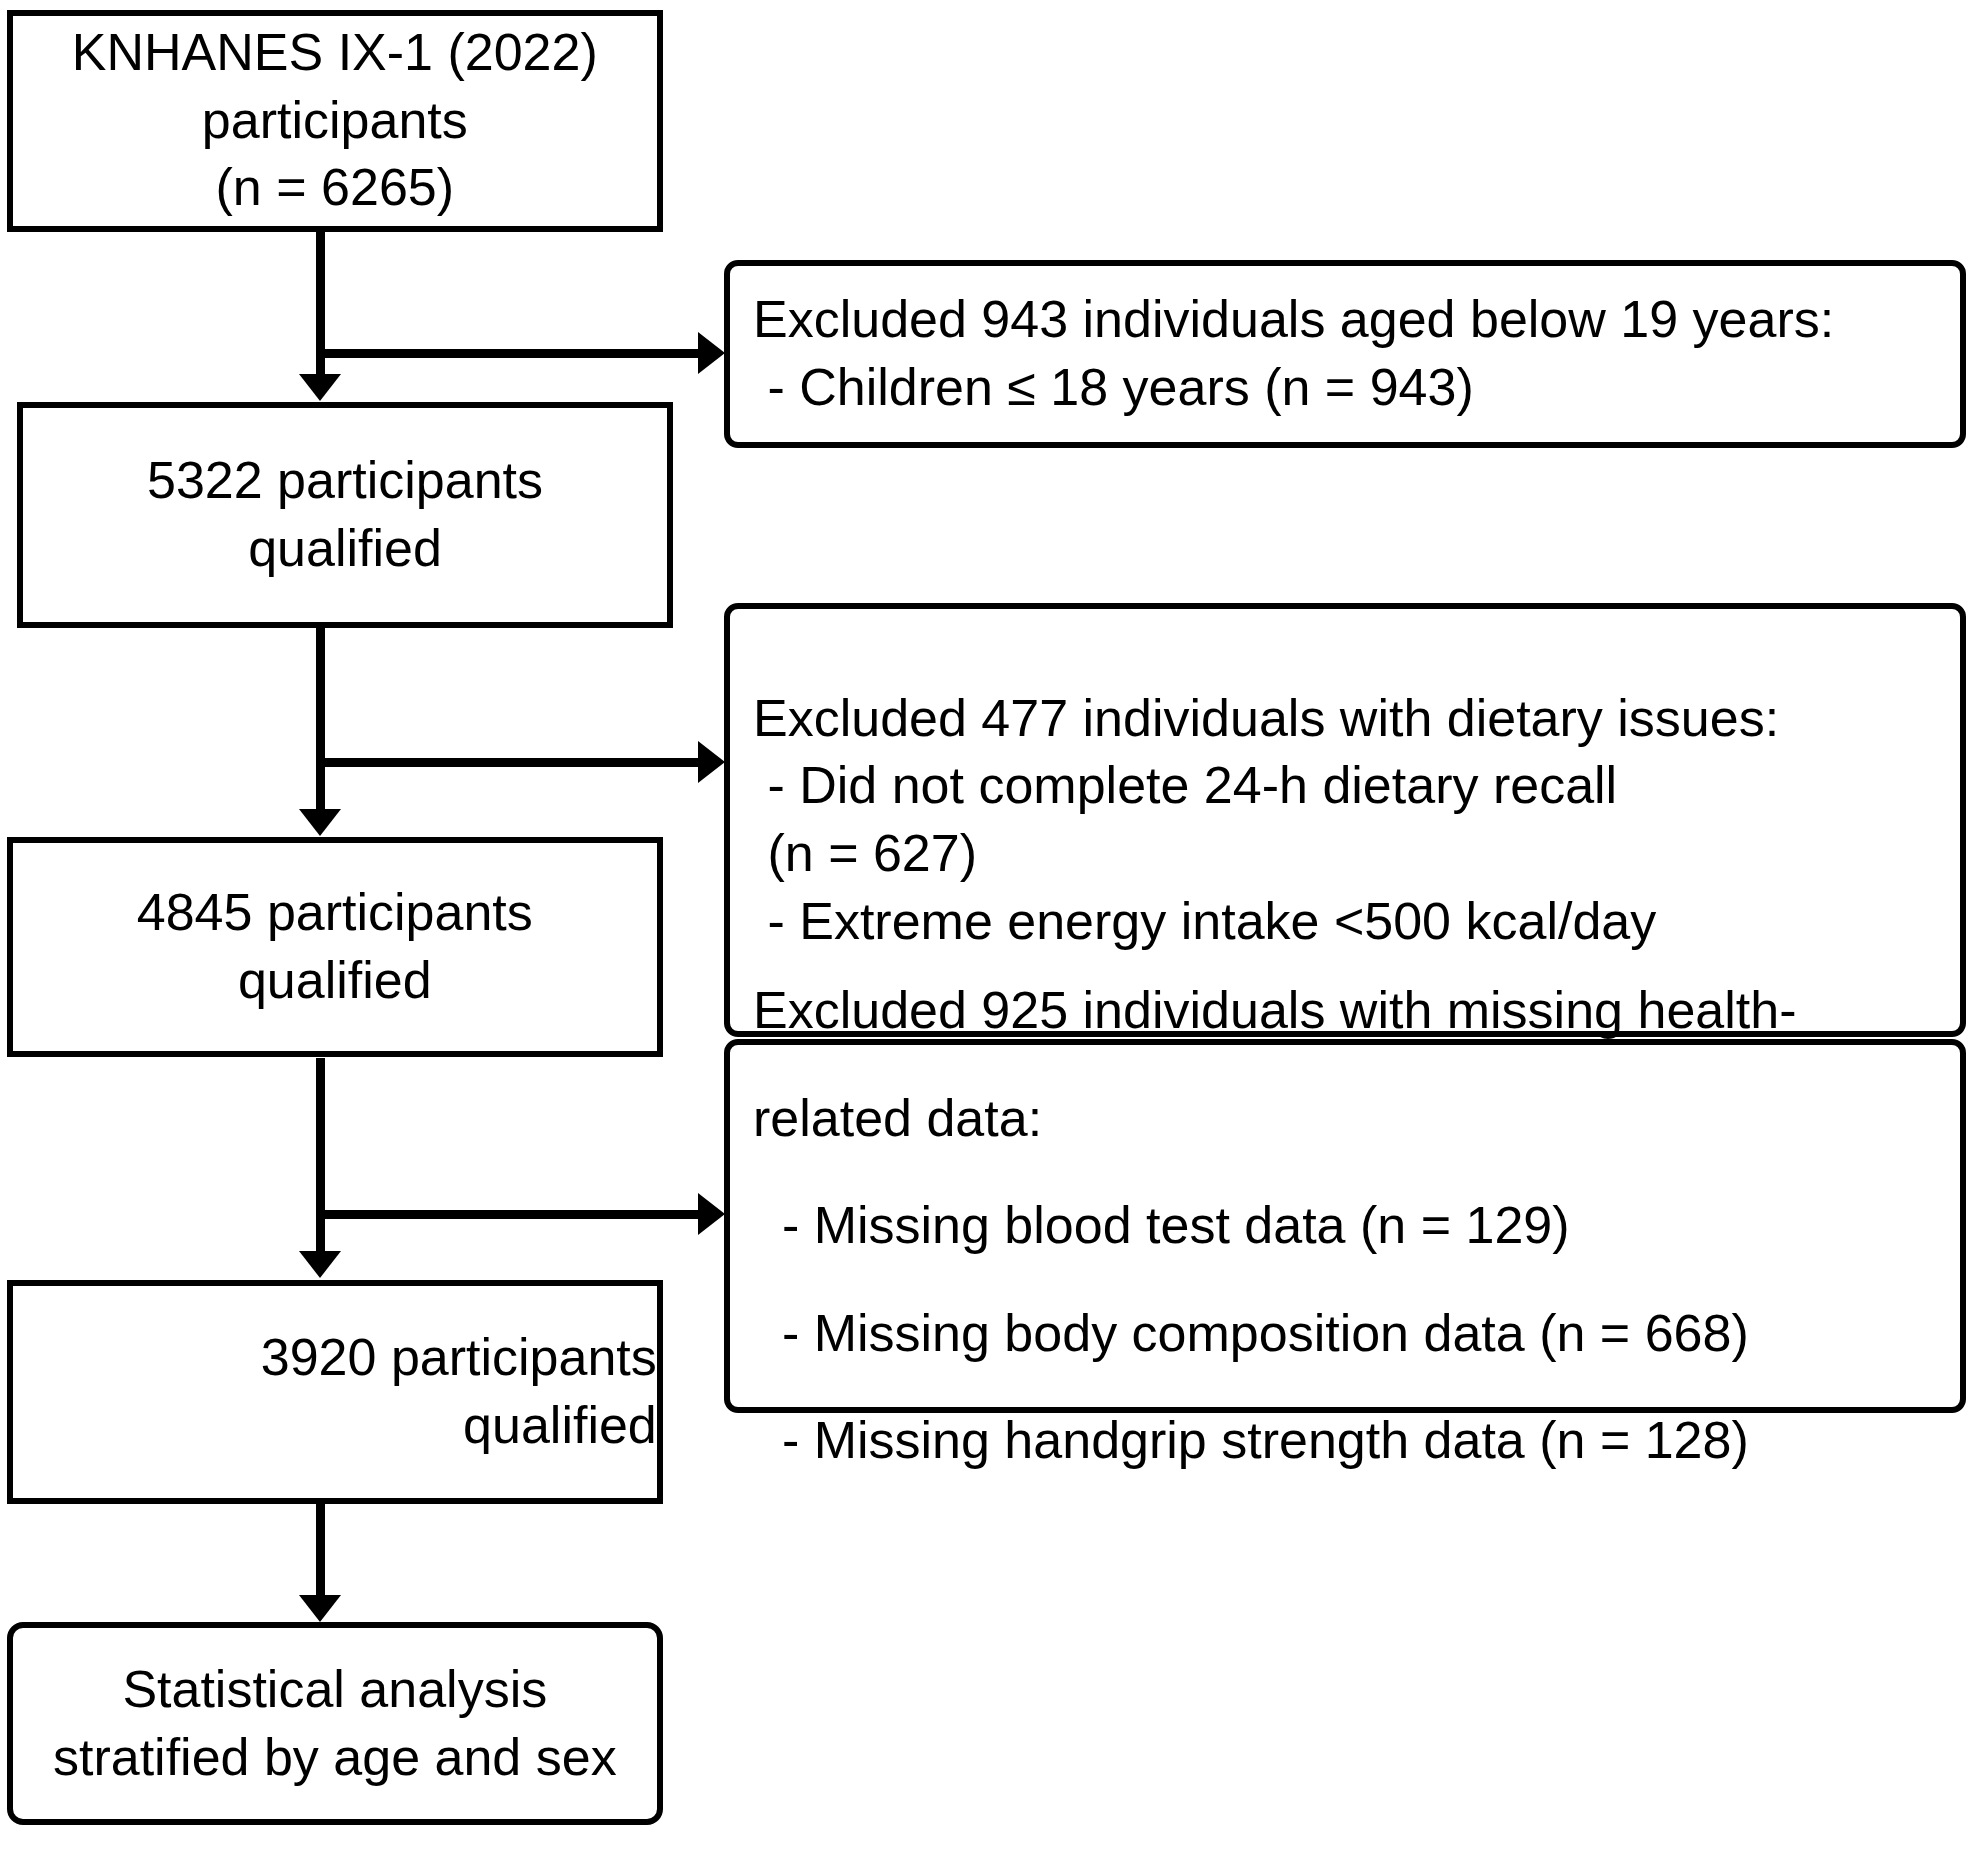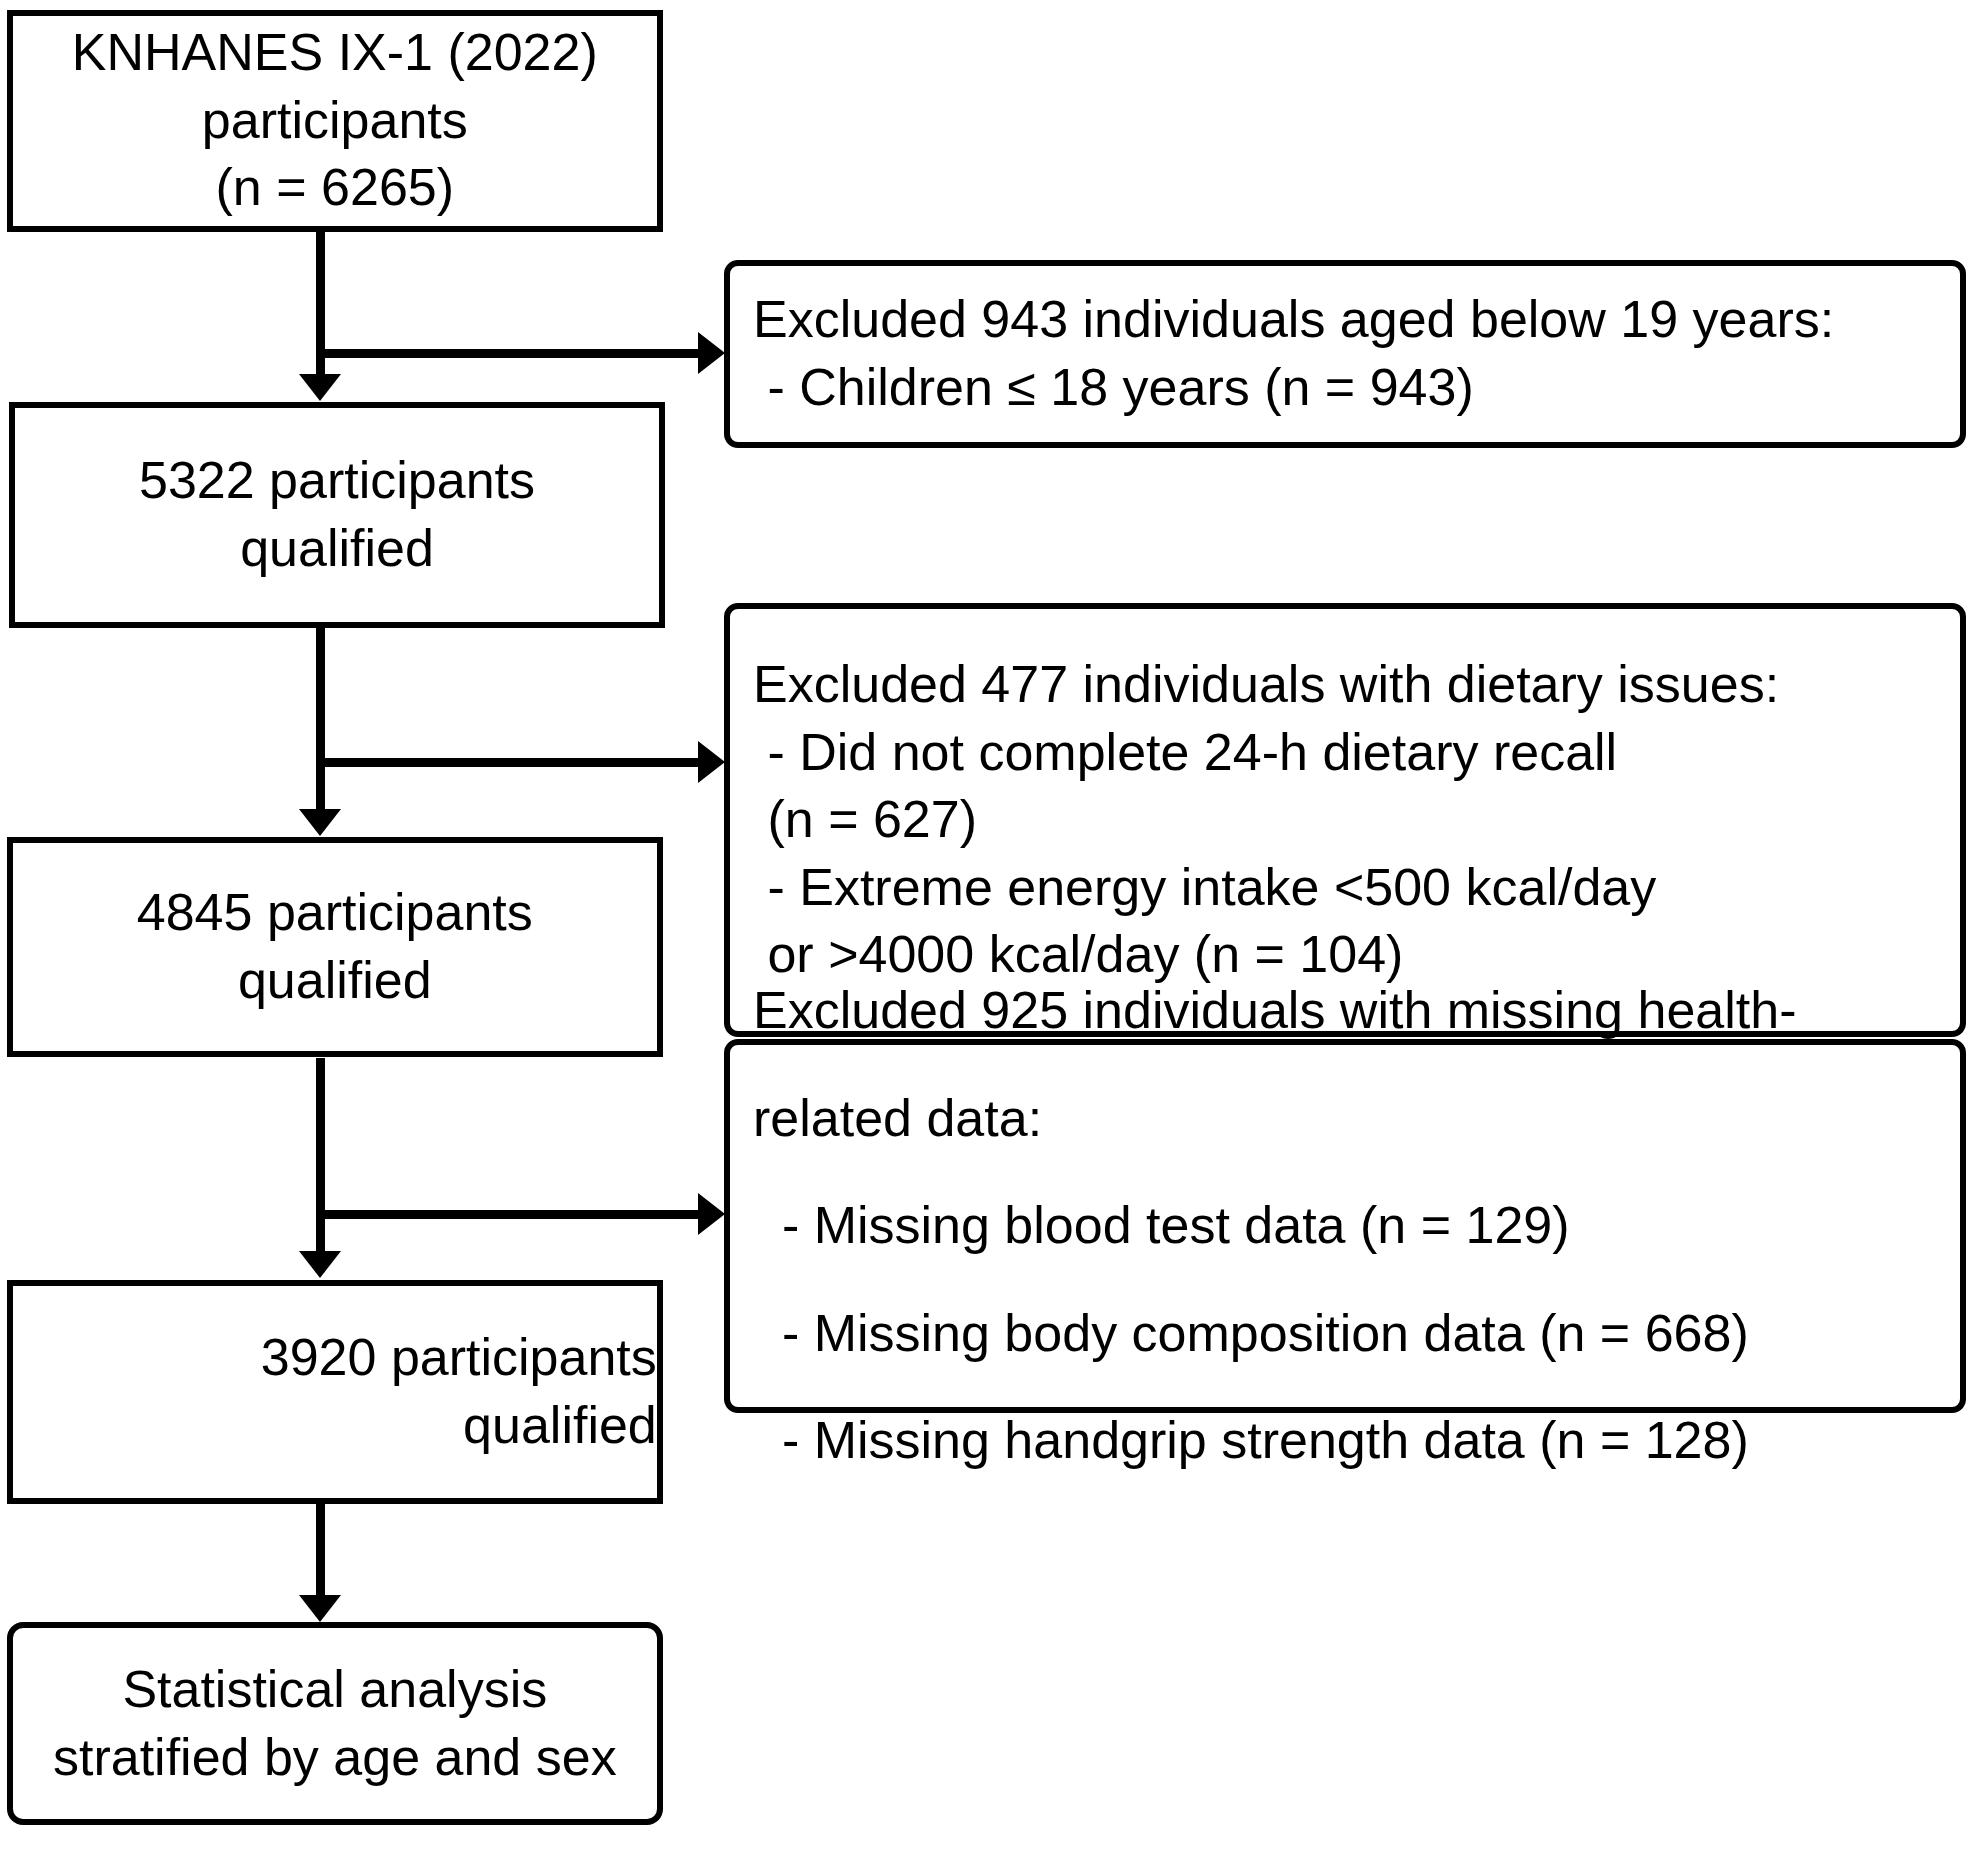--- a/index.html
+++ b/index.html
@@ -79,21 +79,21 @@
 <body>
 
 <div id="canvas">
 
   <div class="fbox center" style="left:6.8px; top:9.5px; width:656px; height:222px;">
     <div class="fline">KNHANES IX-1 (2022)</div>
     <div class="fline">participants</div>
     <div class="fline">(n = 6265)</div>
   </div>
 
-  <div class="fbox center" style="left:9px; top:402px; width:656px; height:226px;">
+  <div class="fbox center" style="left:17px; top:402px; width:656px; height:226px;">
     <div class="fline">5322 participants</div>
     <div class="fline">qualified</div>
   </div>
 
   <div class="fbox center" style="left:6.8px; top:837px; width:656px; height:220px;">
     <div class="fline">4845 participants</div>
     <div class="fline">qualified</div>
   </div>
 
   <div class="fbox center" style="left:6.8px; top:1280px; width:656px; height:224px;align-items:flex-end;">
@@ -109,21 +109,20 @@
   <div class="fbox left" style="left:724px; top:260px; width:1242px; height:188px;">
     <div class="fline">Excluded 943 individuals aged below 19 years:</div>
     <div class="fline"> - Children ≤ 18 years (n = 943)</div>
   </div>
 
   <div class="fbox left" style="left:724px; top:603px; width:1242px; height:434px;">
     <div class="fline">Excluded 477 individuals with dietary issues:</div>
     <div class="fline"> - Did not complete 24-h dietary recall</div>
     <div class="fline"> (n = 627)</div>
     <div class="fline"> - Extreme energy intake &lt;500 kcal/day</div>
-    <div class="fline"> or &gt;4000 kcal/day (n = 104)</div>
   </div>
 
   <div class="fbox left" style="left:724px; top:1039px; width:1242px; height:374px;gap:40px;">
     <div class="fline">Excluded 925 individuals with missing health-</div>
     <div class="fline">related data:</div>
     <div class="fline">  - Missing blood test data (n = 129)</div>
     <div class="fline">  - Missing body composition data (n = 668)</div>
     <div class="fline">  - Missing handgrip strength data (n = 128)</div>
   </div>
 

